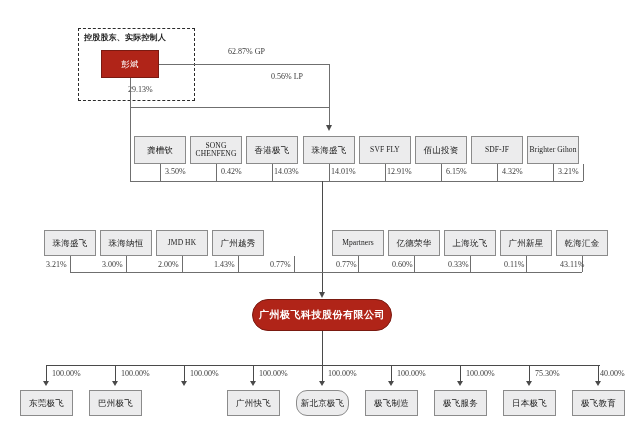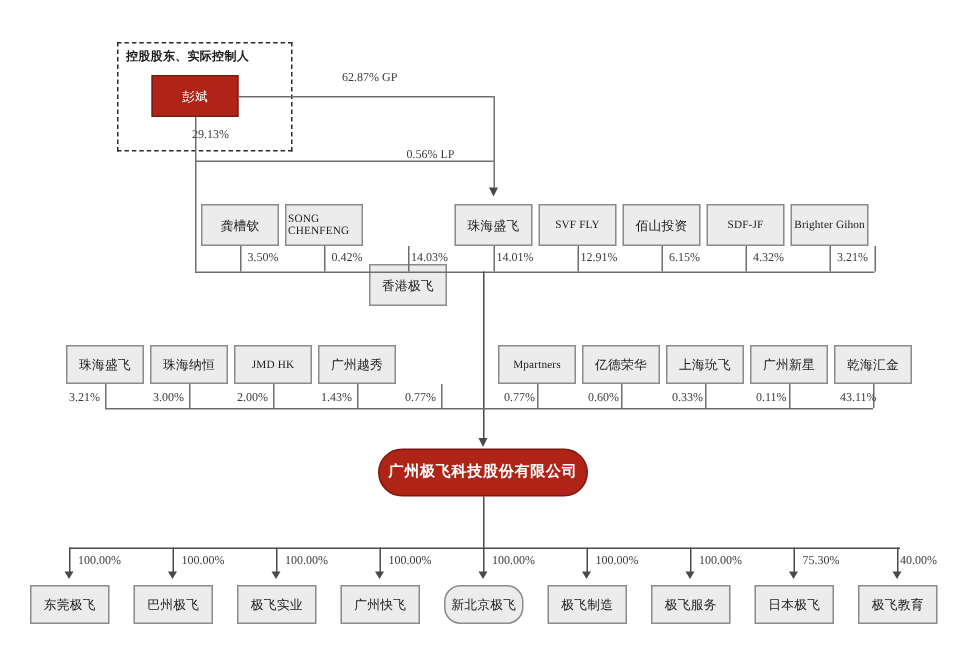--- a/index.html
+++ b/index.html
@@ -18,21 +18,21 @@
     overflow: hidden;
   }
   .node {
     position: absolute;
     box-sizing: border-box;
     background: #ececed;
     border: 1px solid #8b8b8b;
     display: flex;
     align-items: center;
     justify-content: center;
-    text-align: left;
+    text-align: center;
     line-height: 1.05;
     color: #1b1b1b;
     font-size: 8px;
     padding: 1px 1px;
     overflow: hidden;
   }
   .node.cn {
     font-size: 8.5px;
     letter-spacing: 0.2px;
   }
@@ -105,35 +105,35 @@
 <div id="chart-root">
 
   <div class="dashed-box" style="left:78px; top:28px; width:117px; height:73px;"></div>
   <div class="dashed-label" style="left:84px; top:32px;">控股股东、实际控制人</div>
 
   <div class="node red cn" style="left:101px; top:50px; width:58px; height:28px;">彭斌</div>
 
   <div class="pct" style="left:128px; top:85px;">29.13%</div>
 
   <div class="pct" style="left:228px; top:47px;">62.87% GP</div>
-  <div class="pct" style="left:228px; top:98px;padding-left:43px;">0.56% LP</div>
+  <div class="pct" style="left:228px; top:72px;padding-left:43px;">0.56% LP</div>
 
   <div class="line-h" style="left:159px; top:64px; width:170px;"></div>
   <div class="line-v" style="left:329px; top:64px; height:61px;"></div>
 
   <div class="line-v" style="left:130px; top:78px; height:29px;"></div>
   <div class="line-h" style="left:130px; top:107px; width:199px;"></div>
 
   <div class="line-v" style="left:130px; top:107px; height:74px;"></div>
 
   <div class="arrow-down" style="left:325.5px; top:125px;"></div>
 
   <div class="node cn" style="left:134px; top:136px; width:52px; height:28px;">龚槽钦</div>
   <div class="node en" style="left:190px; top:136px; width:52px; height:28px;">SONG CHENFENG</div>
-  <div class="node cn" style="left:246px; top:136px; width:52px; height:28px;margin-top:40px;">香港极飞</div>
+  <div class="node cn" style="left:246px; top:136px; width:52px; height:28px;">香港极飞</div>
   <div class="node cn" style="left:303px; top:136px; width:52px; height:28px;">珠海盛飞</div>
   <div class="node en" style="left:359px; top:136px; width:52px; height:28px;">SVF FLY</div>
   <div class="node cn" style="left:415px; top:136px; width:52px; height:28px;">佰山投资</div>
   <div class="node en" style="left:471px; top:136px; width:52px; height:28px;">SDF-JF</div>
   <div class="node en" style="left:527px; top:136px; width:52px; height:28px;">Brighter Gihon</div>
 
   <div class="line-v" style="left:160px; top:164px; height:17px;"></div>
   <div class="line-v" style="left:216px; top:164px; height:17px;"></div>
   <div class="line-v" style="left:272px; top:164px; height:17px;"></div>
   <div class="line-v" style="left:329px; top:164px; height:17px;"></div>
@@ -204,21 +204,20 @@
   <div class="node cn" style="left:20px; top:390px; width:53px; height:26px;">东莞极飞</div>
 
   <div class="line-v dark" style="left:115px; top:365px; height:17px;"></div>
   <div class="arrow-down sm" style="left:112px; top:381px;"></div>
   <div class="pct" style="left:121px; top:369px;">100.00%</div>
   <div class="node cn" style="left:89px; top:390px; width:53px; height:26px;">巴州极飞</div>
 
   <div class="line-v dark" style="left:184px; top:365px; height:17px;"></div>
   <div class="arrow-down sm" style="left:181px; top:381px;"></div>
   <div class="pct" style="left:190px; top:369px;">100.00%</div>
-  <div class="node cn" style="left:158px; top:390px; width:53px; height:26px;">极飞实业</div>
 
   <div class="line-v dark" style="left:253px; top:365px; height:17px;"></div>
   <div class="arrow-down sm" style="left:250px; top:381px;"></div>
   <div class="pct" style="left:259px; top:369px;">100.00%</div>
   <div class="node cn" style="left:227px; top:390px; width:53px; height:26px;">广州快飞</div>
 
   <div class="line-v dark" style="left:322px; top:365px; height:17px;"></div>
   <div class="arrow-down sm" style="left:319px; top:381px;"></div>
   <div class="pct" style="left:328px; top:369px;">100.00%</div>
   <div class="node cn" style="left:296px; top:390px; width:53px; height:26px;border-radius:11px;">新北京极飞</div>

